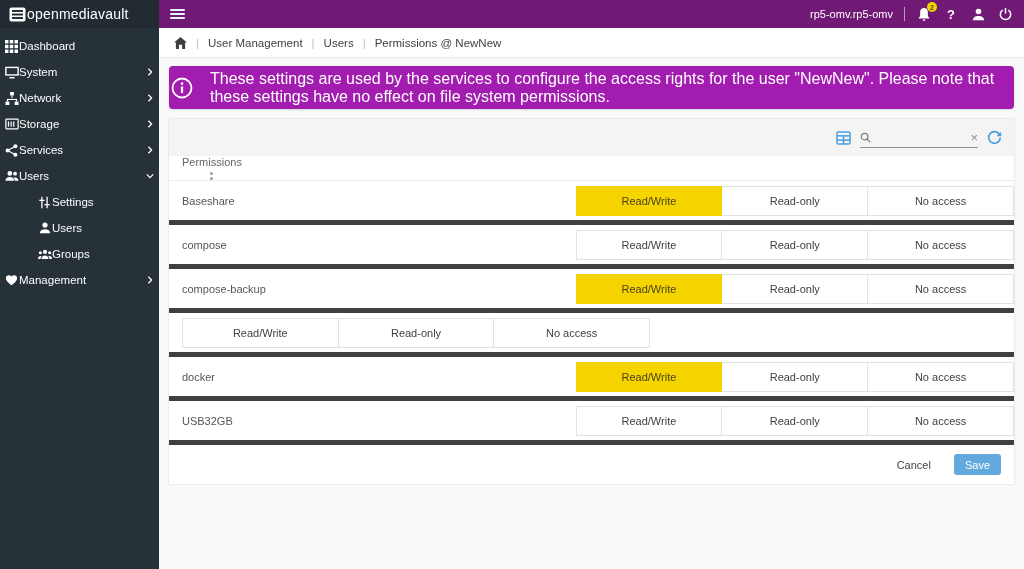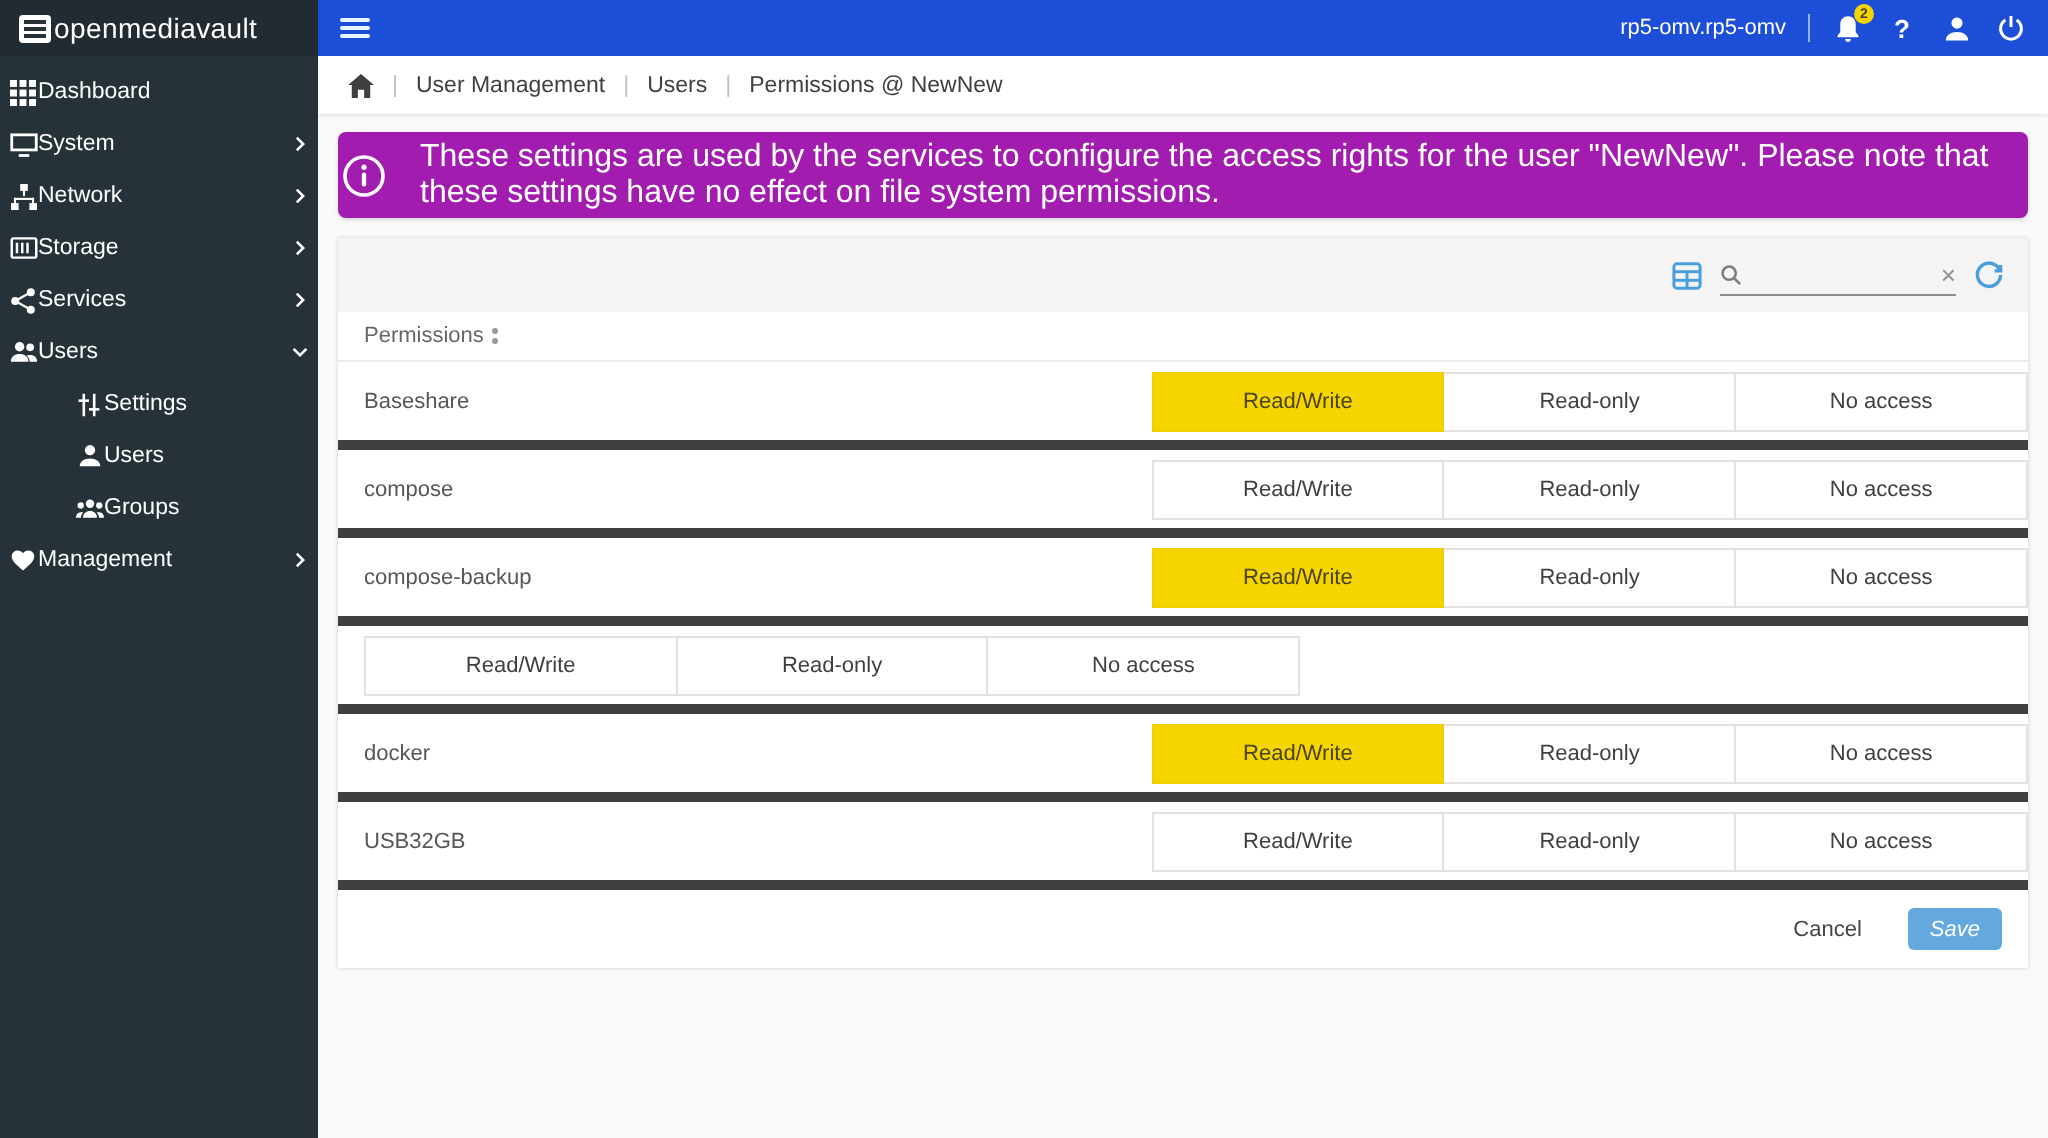--- a/index.html
+++ b/index.html
@@ -14,21 +14,21 @@
   .logo { height:28px; display:flex; align-items:center; gap:1px; padding-left:9px; background:#212b31; flex-shrink:0; }
   .logo-text { font-size:14px; letter-spacing:.2px; color:#fff; }
   .nav { padding-top:5px; }
   .nav-item { height:26px; display:flex; align-items:center; gap:0; padding:0 4px; font-size:11.5px; cursor:pointer; color:#fdfdfd; }
   .nav-item .nicon { width:15px; height:15px; display:flex; align-items:center; justify-content:center; flex-shrink:0; }
   .nav-item .nlabel { flex:1; white-space:nowrap; }
   .nav-item .chev { width:10px; height:10px; display:flex; align-items:center; justify-content:center; }
   .subnav .nav-item { padding-left:37px; }
   
   .main { flex:1; display:flex; flex-direction:column; min-width:0; }
-  .topbar { height:28px; background:#1d4ed8; display:flex; align-items:center; padding:0 11px; color:#fff; flex-shrink:0;gap:16px; }
+  .topbar { height:28px; background:#701a75; display:flex; align-items:center; padding:0 11px; color:#fff; flex-shrink:0;gap:16px; }
   .hamburger { width:15px; display:flex; flex-direction:column; gap:2px; cursor:pointer; }
   .hamburger span { height:2px; background:#eaf4fb; border-radius:1px; }
   .topbar-spacer { flex:1; }
   .topbar-right { display:flex; align-items:center; gap:11px; }
   .host { font-size:11px; color:#fff; }
   .tb-divider { width:1px; height:14px; background:rgba(255,255,255,.55); }
   .tb-icon { position:relative; width:16px; height:16px; display:flex; align-items:center; justify-content:center; cursor:pointer; }
   .badge { position:absolute; top:-4px; right:-5px; width:10px; height:10px; border-radius:50%; background:#f5d400; color:#4b4210; font-size:7px; display:flex; align-items:center; justify-content:center; font-weight:bold; }
   .qmark { font-size:13px; font-weight:bold; color:#fff; }
   
@@ -38,33 +38,33 @@
   
   .content { flex:1; padding:9px 10px 0 10px; background:#fafafa; overflow:hidden; }
   .banner { height:43px; background:#a21caf; border-radius:4px; display:flex; align-items:center; gap:17px; padding:0 2px; color:#fff; font-size:16px; margin-bottom:10px; box-shadow:0 1px 2px rgba(0,0,0,.15); }
   .card { background:#fff; box-shadow:0 0 2px rgba(0,0,0,.18); }
   .card-toolbar { height:37px; background:#f4f4f4; display:flex; align-items:center; justify-content:flex-end; gap:9px; padding-right:12px; }
   .search-box { width:118px; height:20px; border-bottom:1px solid #8f8f8f; display:flex; align-items:center; gap:4px; }
   .search-box input { border:none; outline:none; background:transparent; flex:1; min-width:0; font-size:11px; font-family:inherit; color:#333; }
   .clear-x { color:#8f8f8f; font-size:13px; line-height:1; cursor:pointer; }
   .thead { height:25px; display:flex; align-items:center; padding-left:13px; font-size:11px; color:#666; border-bottom:1px solid #ececec; }
   .col-folder { width:420px; display:flex; align-items:center; gap:5px; }
-  .col-perm { display:flex; align-items:center; gap:4px; }
+  .col-perm { display:flex; align-items:center; gap:4px;flex-direction:column; }
   .tri-up { width:0; height:0; border-left:3.5px solid transparent; border-right:3.5px solid transparent; border-bottom:4.5px solid #757575; }
   .sort-idle { display:flex; flex-direction:column; gap:2px; }
   .sort-idle i { display:block; width:3px; height:3px; border-radius:50%; background:#9a9a9a; }
   .row { height:44px; display:flex; align-items:center; padding-left:13px; border-bottom:5px solid #404040; }
   .cell-folder { width:420px; font-size:11px; color:#565656; }
   .btn-group { width:468px; display:flex; }
   .perm-btn { flex:1; height:30px; background:#fff; border:1px solid #e2e2e2; margin-left:-1px; font-size:11px; color:#3f3f3f; font-family:inherit; cursor:pointer; }
   .perm-btn:first-child { margin-left:0; }
   .perm-btn.selected { background:#f5d400; border-color:#f0d000; color:#4a431a; position:relative; z-index:1; }
   .card-footer { height:39px; display:flex; align-items:center; justify-content:flex-end; gap:17px; padding-right:13px; }
   .cancel-btn { background:none; border:none; font-size:11px; color:#454545; font-family:inherit; cursor:pointer; }
-  .save-btn { background:#63a9de; border:none; border-radius:3px; color:#fff; font-size:11px; height:21px; padding:0 11px; font-family:inherit; cursor:pointer;font-style:italic; }
+  .save-btn { background:#63a9de; border:none; border-radius:3px; color:#fff; font-size:11px; height:21px; padding:0 11px; font-family:inherit; cursor:pointer; }
   svg { display:block; }
 </style>
 </head>
 <body>
 
 <aside class="sidebar">
   <div class="logo">
     <span>
       <svg width="17" height="15" viewBox="0 0 17 15">
           <rect x="0.5" y="0.5" width="16" height="14" rx="2" fill="#fff"></rect>

